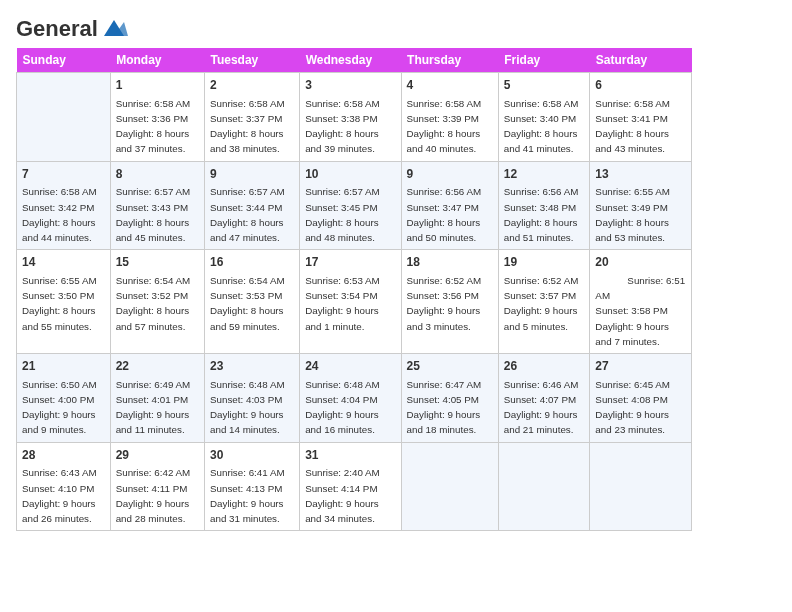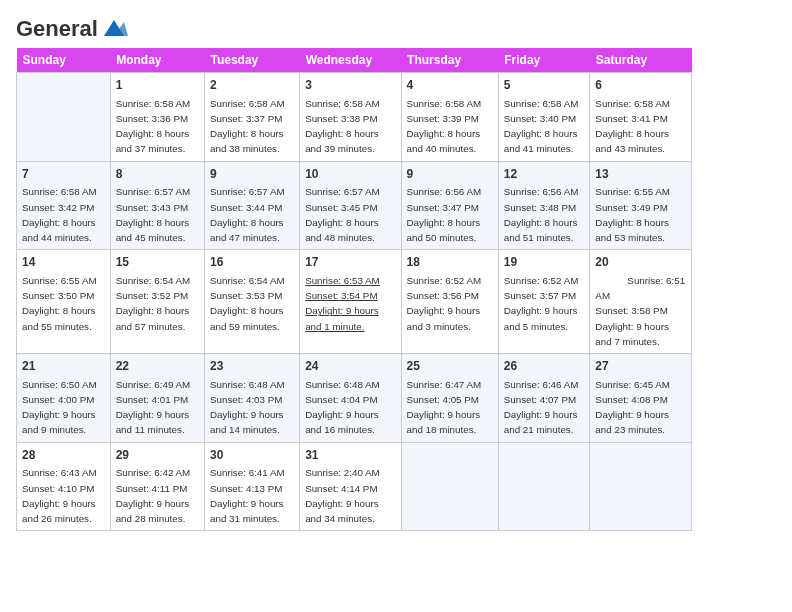--- a/index.html
+++ b/index.html
@@ -181,21 +181,21 @@
 Daylight: 8 hours
 and 55 minutes.</span></td>
           <td><span class="day-num">15</span><span class="day-info" style="white-space: pre-line;">Sunrise: 6:54 AM
 Sunset: 3:52 PM
 Daylight: 8 hours
 and 57 minutes.</span></td>
           <td><span class="day-num">16</span><span class="day-info" style="white-space: pre-line;">Sunrise: 6:54 AM
 Sunset: 3:53 PM
 Daylight: 8 hours
 and 59 minutes.</span></td>
-          <td><span class="day-num">17</span><span class="day-info" style="white-space: pre-line; text-decoration: underline;">Sunrise: 6:53 AM
+          <td><span class="day-num">17</span><span class="day-info" style="white-space: pre-line;">Sunrise: 6:53 AM
 Sunset: 3:54 PM
 Daylight: 9 hours
 and 1 minute.</span></td>
           <td><span class="day-num">18</span><span class="day-info" style="white-space: pre-line;">Sunrise: 6:52 AM
 Sunset: 3:56 PM
 Daylight: 9 hours
 and 3 minutes.</span></td>
           <td><span class="day-num">19</span><span class="day-info" style="white-space: pre-line;">Sunrise: 6:52 AM
 Sunset: 3:57 PM
 Daylight: 9 hours

